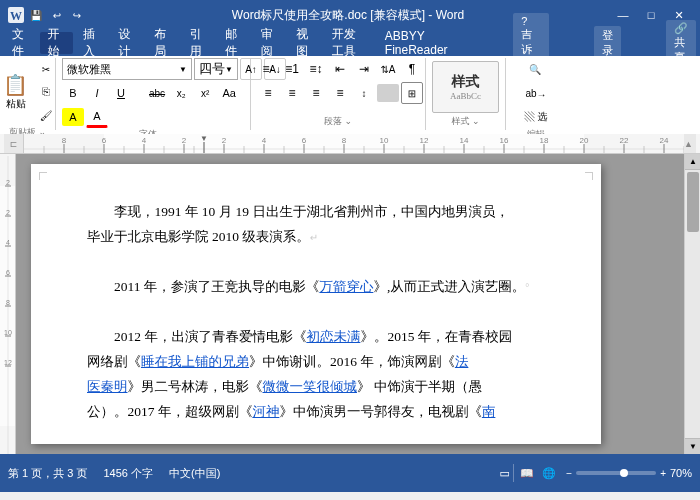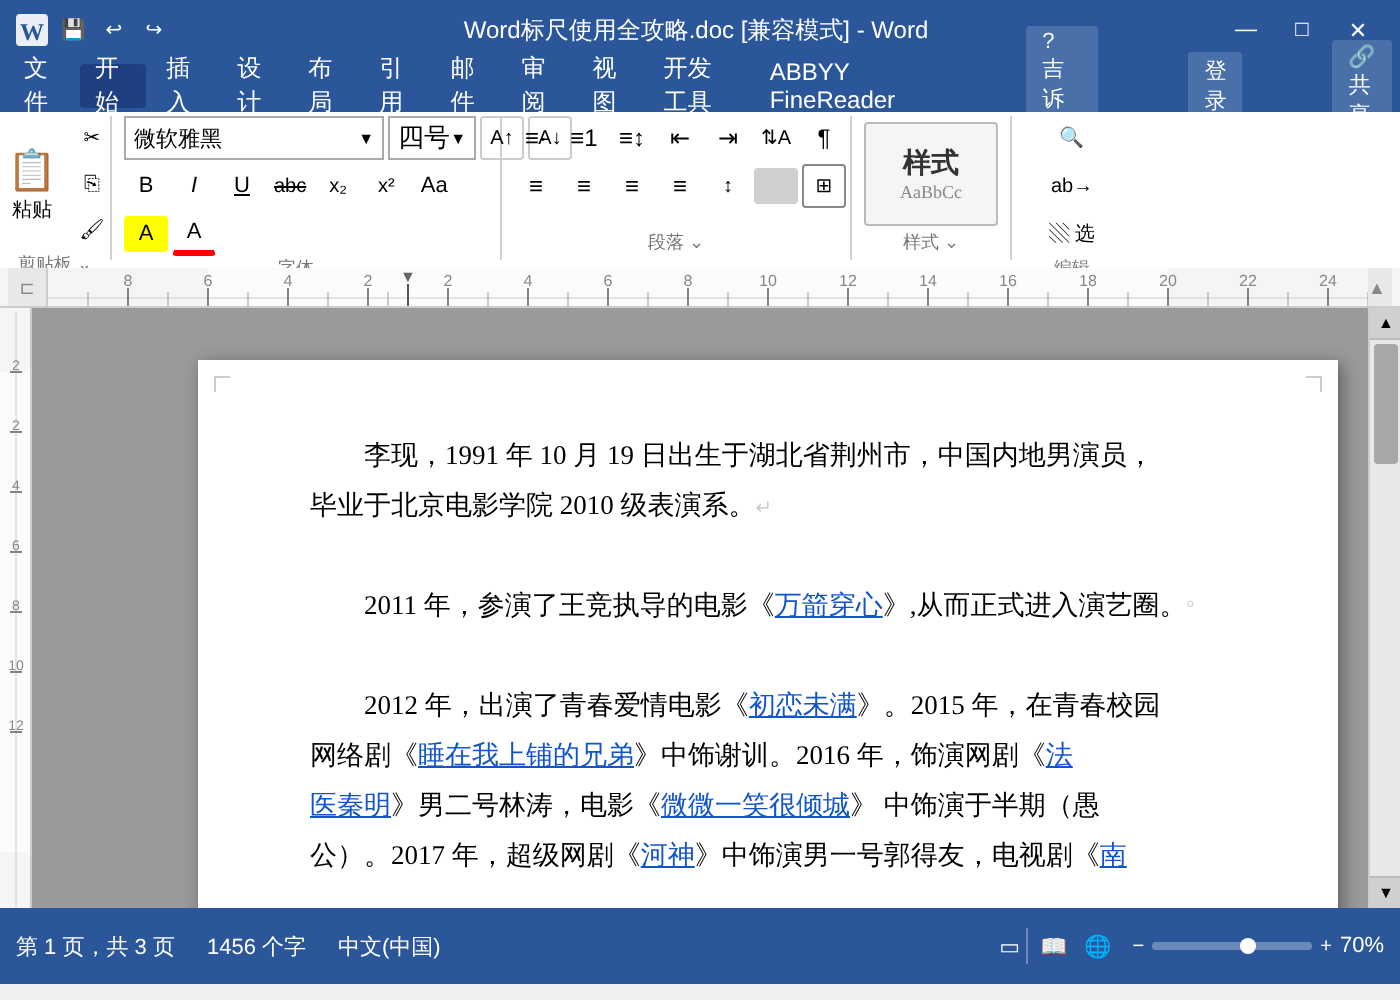--- a/index.html
+++ b/index.html
@@ -180,21 +180,21 @@
             <span style="font-size:13px;">四号</span>
             <span style="font-size:8px;">▼</span>
           </div>
           <div class="r-btn" style="font-size:10px;border:1px solid #ccc;">A↑</div>
           <div class="r-btn" style="font-size:10px;border:1px solid #ccc;">A↓</div>
         </div>
         <div style="display:flex;align-items:center;gap:2px;flex-wrap:wrap;">
           <div class="r-btn bold">B</div>
           <div class="r-btn italic" style="font-style:italic;">I</div>
           <div class="r-btn" style="text-decoration:underline;">U</div>
-          <div class="r-btn" style="text-decoration:line-through;font-size:10px;">abc</div>
+          <div class="r-btn" style="text-decoration:line-through;font-size:10px;margin-left:12px;">abc</div>
           <div class="r-btn" style="font-size:10px;">x₂</div>
           <div class="r-btn" style="font-size:10px;">x²</div>
           <div class="r-btn" style="font-size:11px;">Aa</div>
           <div class="r-btn" style="font-size:11px;background:#ffff00;width:18px;height:18px;">A</div>
           <div class="r-btn" style="font-size:11px;border-bottom:3px solid red;height:22px;">A</div>
         </div>
       </div>
       <div class="rg-bottom">字体 ⌄</div>
     </div>
 
@@ -333,21 +333,21 @@
       <text x="8" y="119" font-size="7" fill="#888" text-anchor="middle">6</text>
       <line x1="5" y1="150" x2="11" y2="150" stroke="#666" stroke-width="0.8"></line>
       <text x="8" y="149" font-size="7" fill="#888" text-anchor="middle">8</text>
       <line x1="5" y1="180" x2="11" y2="180" stroke="#666" stroke-width="0.8"></line>
       <text x="8" y="179" font-size="7" fill="#888" text-anchor="middle">10</text>
       <line x1="5" y1="210" x2="11" y2="210" stroke="#666" stroke-width="0.8"></line>
       <text x="8" y="209" font-size="7" fill="#888" text-anchor="middle">12</text>
     </svg>
   </div>
 
-  <div style="flex:1;overflow:hidden;padding:26px 15px;display:flex;justify-content:flex-end;">
+  <div style="flex:1;overflow:hidden;padding:10px 15px;display:flex;justify-content:flex-start;">
     <div style="background:white;width:570px;min-height:280px;box-shadow:2px 2px 8px rgba(0,0,0,0.4);padding:36px 56px 20px 56px;font-family:'SimSun',serif;font-size:13.5px;line-height:1.85;color:#000;position:relative;">
 
       <div style="position:absolute;top:8px;left:8px;width:8px;height:8px;border-top:1px solid #ccc;border-left:1px solid #ccc;"></div>
       <div style="position:absolute;top:8px;right:8px;width:8px;height:8px;border-top:1px solid #ccc;border-right:1px solid #ccc;"></div>
 
       <div>
         <p>　　李现，1991 年 10 月 19 日出生于湖北省荆州市，中国内地男演员，</p>
         <p>毕业于北京电影学院 2010 级表演系。<span style="color:#ccc;font-size:10px;">↵</span></p>
         <p>&nbsp;</p>
         <p>　　2011 年，参演了王竞执导的电影《<span class="doc-link">万箭穿心</span>》,从而正式进入演艺圈。<span style="font-size:10px;color:#ccc;">°</span></p>

